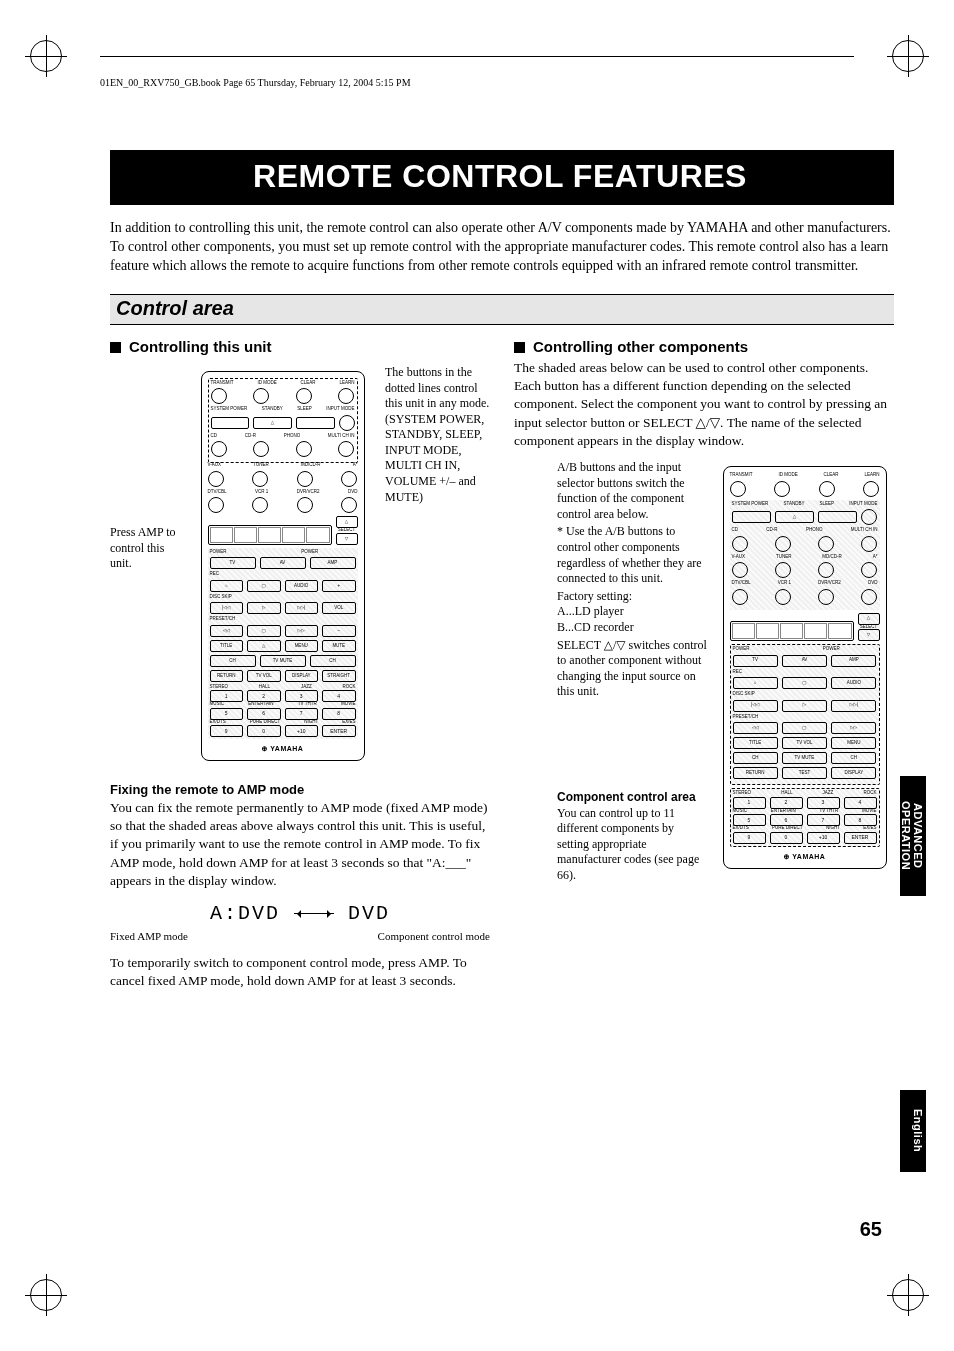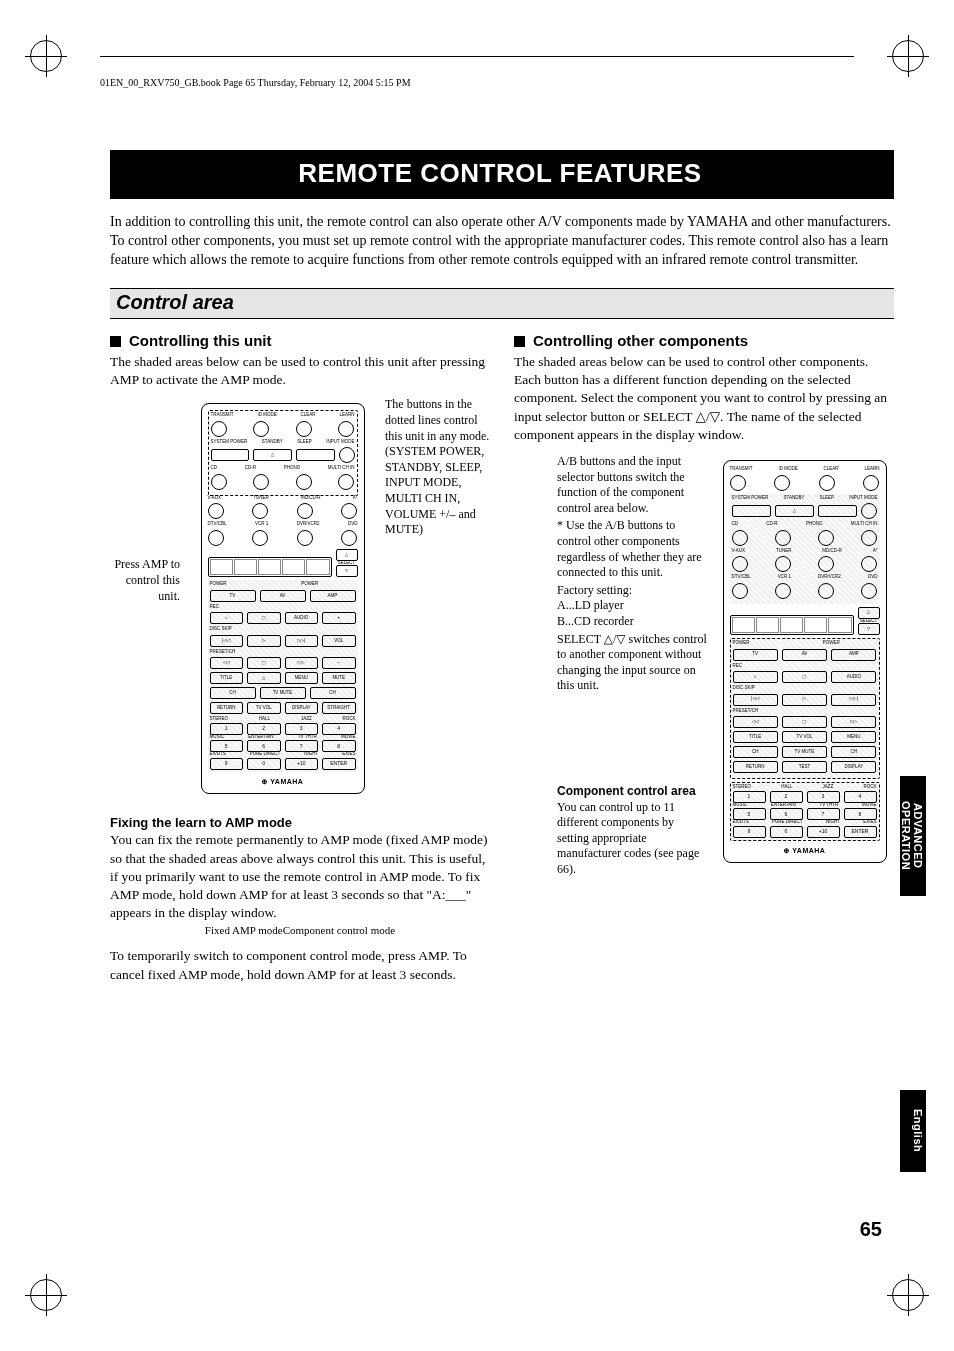--- a/index.html
+++ b/index.html
@@ -51,21 +51,21 @@
     top: 150px;
     left: 110px;
     right: 60px;
   }
 
   .title-band {
     background: #000;
     color: #fff;
     font-family: Arial, Helvetica, sans-serif;
     font-weight: bold;
-    font-size: 26px;
+    font-size: 32px;
     text-align: center;
     padding: 8px 4px 10px 0;
     letter-spacing: 0.5px;
   }
 
   .intro {
     font-size: 14px;
     line-height: 1.35;
     margin-top: 14px;
   }
@@ -239,24 +239,23 @@
   <div class="intro">In addition to controlling this unit, the remote control can also operate other A/V components made by YAMAHA and other manufacturers. To control other components, you must set up remote control with the appropriate manufacturer codes. This remote control also has a learn feature which allows the remote to acquire functions from other remote controls equipped with an infrared remote control transmitter.</div>
 
   <div class="section-band">Control area</div>
 
   <div class="columns">
 
     <div class="col">
       <div class="subhead">
         <span class="sq"></span><span>Controlling this unit</span>
       </div>
-      <div>The shaded areas below can be used to control this unit after pressing AMP to activate the AMP mode.</div>
 
       <div class="flex-row" style="margin-top:8px;">
-        <div class="side-annot" style="width:70px;margin-top:160px;text-align:right;">Press AMP to control this unit.</div>
+        <div class="side-annot" style="width:70px;margin-top:160px;">Press AMP to control this unit.</div>
 
         <div class="remote-box">
           <div class="dashbox">
             <div class="lbl4">
                 <span>TRANSMIT</span>
                 <span>ID MODE</span>
                 <span>CLEAR</span>
                 <span>LEARN</span>
               </div>
             <div class="remote-row">
@@ -416,24 +415,29 @@
                 <span class="rbtn-rect">+10</span>
                 <span class="rbtn-rect">ENTER</span>
               </div>
           </div>
           <div class="yamaha">⊕ <span>YAMAHA</span></div>
         </div>
 
         <div class="side-annot" style="width:105px;">The buttons in the dotted lines control this unit in any mode. (SYSTEM POWER, STANDBY, SLEEP, INPUT MODE, MULTI CH IN, VOLUME +/– and MUTE)</div>
       </div>
 
-      <div class="subsubhead">Fixing the learn to AMP mode</div>
+      <div class="subsubhead">Fixing the remote to AMP mode</div>
       <div>You can fix the remote permanently to AMP mode (fixed AMP mode) so that the shaded areas above always control this unit. This is useful, if you primarily want to use the remote control in AMP mode. To fix AMP mode, hold down AMP for at least 3 seconds so that "A:___" appears in the display window.</div>
 
-      <div style="display:flex;justify-content:center;font-size:11px;font-family:Liberation Serif, serif;">
+      <div style="display:flex;align-items:center;justify-content:center;gap:10px;margin:10px 0 2px 0;">
+        <span class="lcd">A:DVD</span>
+        <span class="arrow-h"></span>
+        <span class="lcd">DVD</span>
+      </div>
+      <div style="display:flex;justify-content:space-between;font-size:11px;font-family:Liberation Serif, serif;">
         <span>Fixed AMP mode</span>
         <span>Component control mode</span>
       </div>
 
       <div style="margin-top:10px;">To temporarily switch to component control mode, press AMP. To cancel fixed AMP mode, hold down AMP for at least 3 seconds.</div>
     </div>
 
     <div class="col">
       <div class="subhead">
         <span class="sq"></span><span>Controlling other components</span>

